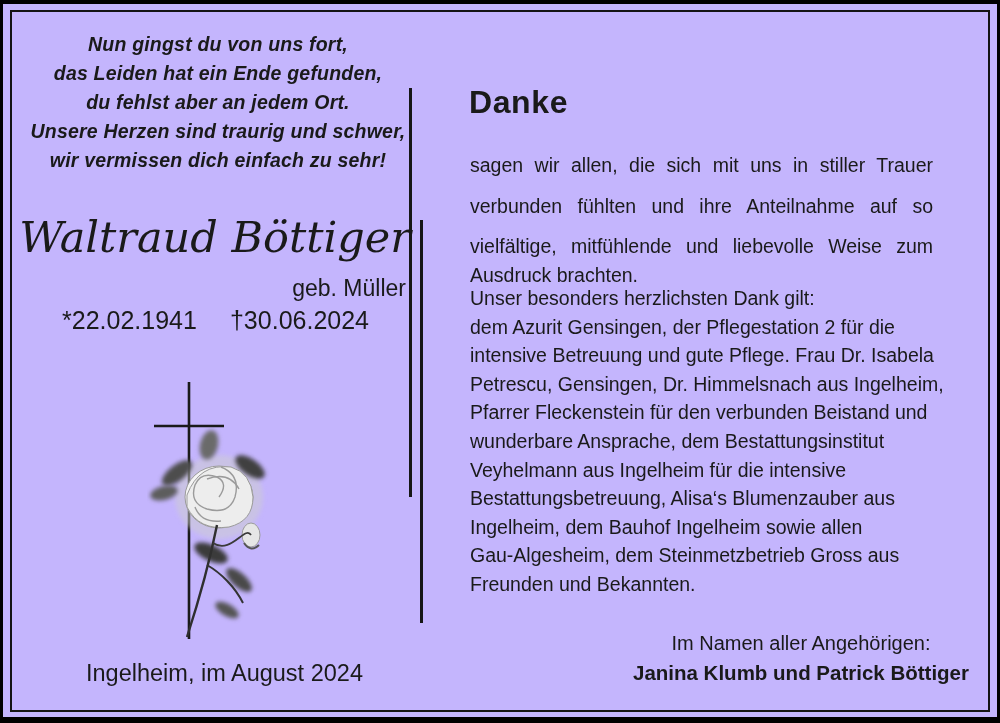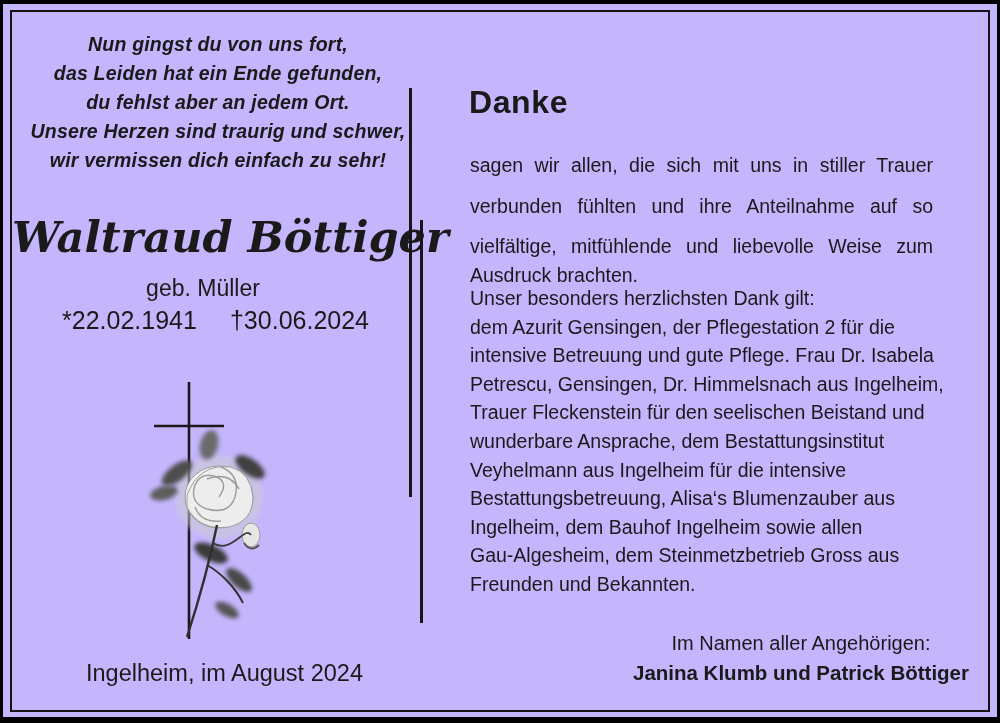--- a/index.html
+++ b/index.html
@@ -14,22 +14,22 @@
   
   .outer-frame { position:absolute; inset:0; border-style:solid; border-color:#000000;
                  border-width:4px 3px 6px 3px; pointer-events:none; }
   .inner-frame { position:absolute; left:10px; top:10px; right:10px; bottom:11px;
                  border:2px solid #141414; pointer-events:none; }
 
   
   .poem { position:absolute; left:22px; top:30px; width:392px; text-align:center;
           font-style:italic; font-weight:600; font-size:19.5px; line-height:29px; letter-spacing:0.2px; }
   .name { position:absolute; left:12px; top:212px; width:406px; text-align:center;
-          font-family:"DejaVu Serif", serif; font-style:italic; font-size:43px; white-space:nowrap;font-weight:bold; }
-  .birth-name { position:absolute; left:0; top:275px; width:406px; text-align:center; font-size:23px; }
+          font-family:"DejaVu Serif", serif; font-style:italic; font-size:43px; white-space:nowrap; }
+  .birth-name { position:absolute; left:0; top:275px; width:406px; text-align:right; font-size:23px; }
   .dates { position:absolute; left:62px; top:306px; width:307px; display:flex;
            justify-content:space-between; font-size:25px; }
   .rose-svg { position:absolute; left:147px; top:375px; width:133px; height:272px; }
   .place-date { position:absolute; left:86px; top:660px; font-size:23.5px; }
 
   
   .divider { position:absolute; width:3px; background:#161616; }
   .divider-a { left:409px; top:88px;  height:409px; }
   .divider-b { left:420px; top:220px; height:403px; }
 
@@ -115,21 +115,21 @@
     <div class="p1-line just">verbunden fühlten und ihre Anteilnahme auf so</div>
     <div class="p1-line just">vielfältige, mitfühlende und liebevolle Weise zum</div>
     <div class="p1-line">Ausdruck brachten.</div>
   </div>
 
   <div class="para2">
     <div class="p2-line">Unser besonders herzlichsten Dank gilt:</div>
     <div class="p2-line">dem Azurit Gensingen, der Pflegestation 2 für die</div>
     <div class="p2-line">intensive Betreuung und gute Pflege. Frau Dr. Isabela</div>
     <div class="p2-line">Petrescu, Gensingen, Dr. Himmelsnach aus Ingelheim,</div>
-    <div class="p2-line">Trauer Fleckenstein für den seelischen Beistand und</div>
+    <div class="p2-line">Pfarrer Fleckenstein für den verbunden Beistand und</div>
     <div class="p2-line">wunderbare Ansprache, dem Bestattungsinstitut</div>
     <div class="p2-line">Veyhelmann aus Ingelheim für die intensive</div>
     <div class="p2-line">Bestattungsbetreuung, Alisa‘s Blumenzauber aus</div>
     <div class="p2-line">Ingelheim, dem Bauhof Ingelheim sowie allen</div>
     <div class="p2-line">Gau-Algesheim, dem Steinmetzbetrieb Gross aus</div>
     <div class="p2-line">Freunden und Bekannten.</div>
   </div>
 
   <div class="signature">
     <div>Im Namen aller Angehörigen:</div>

